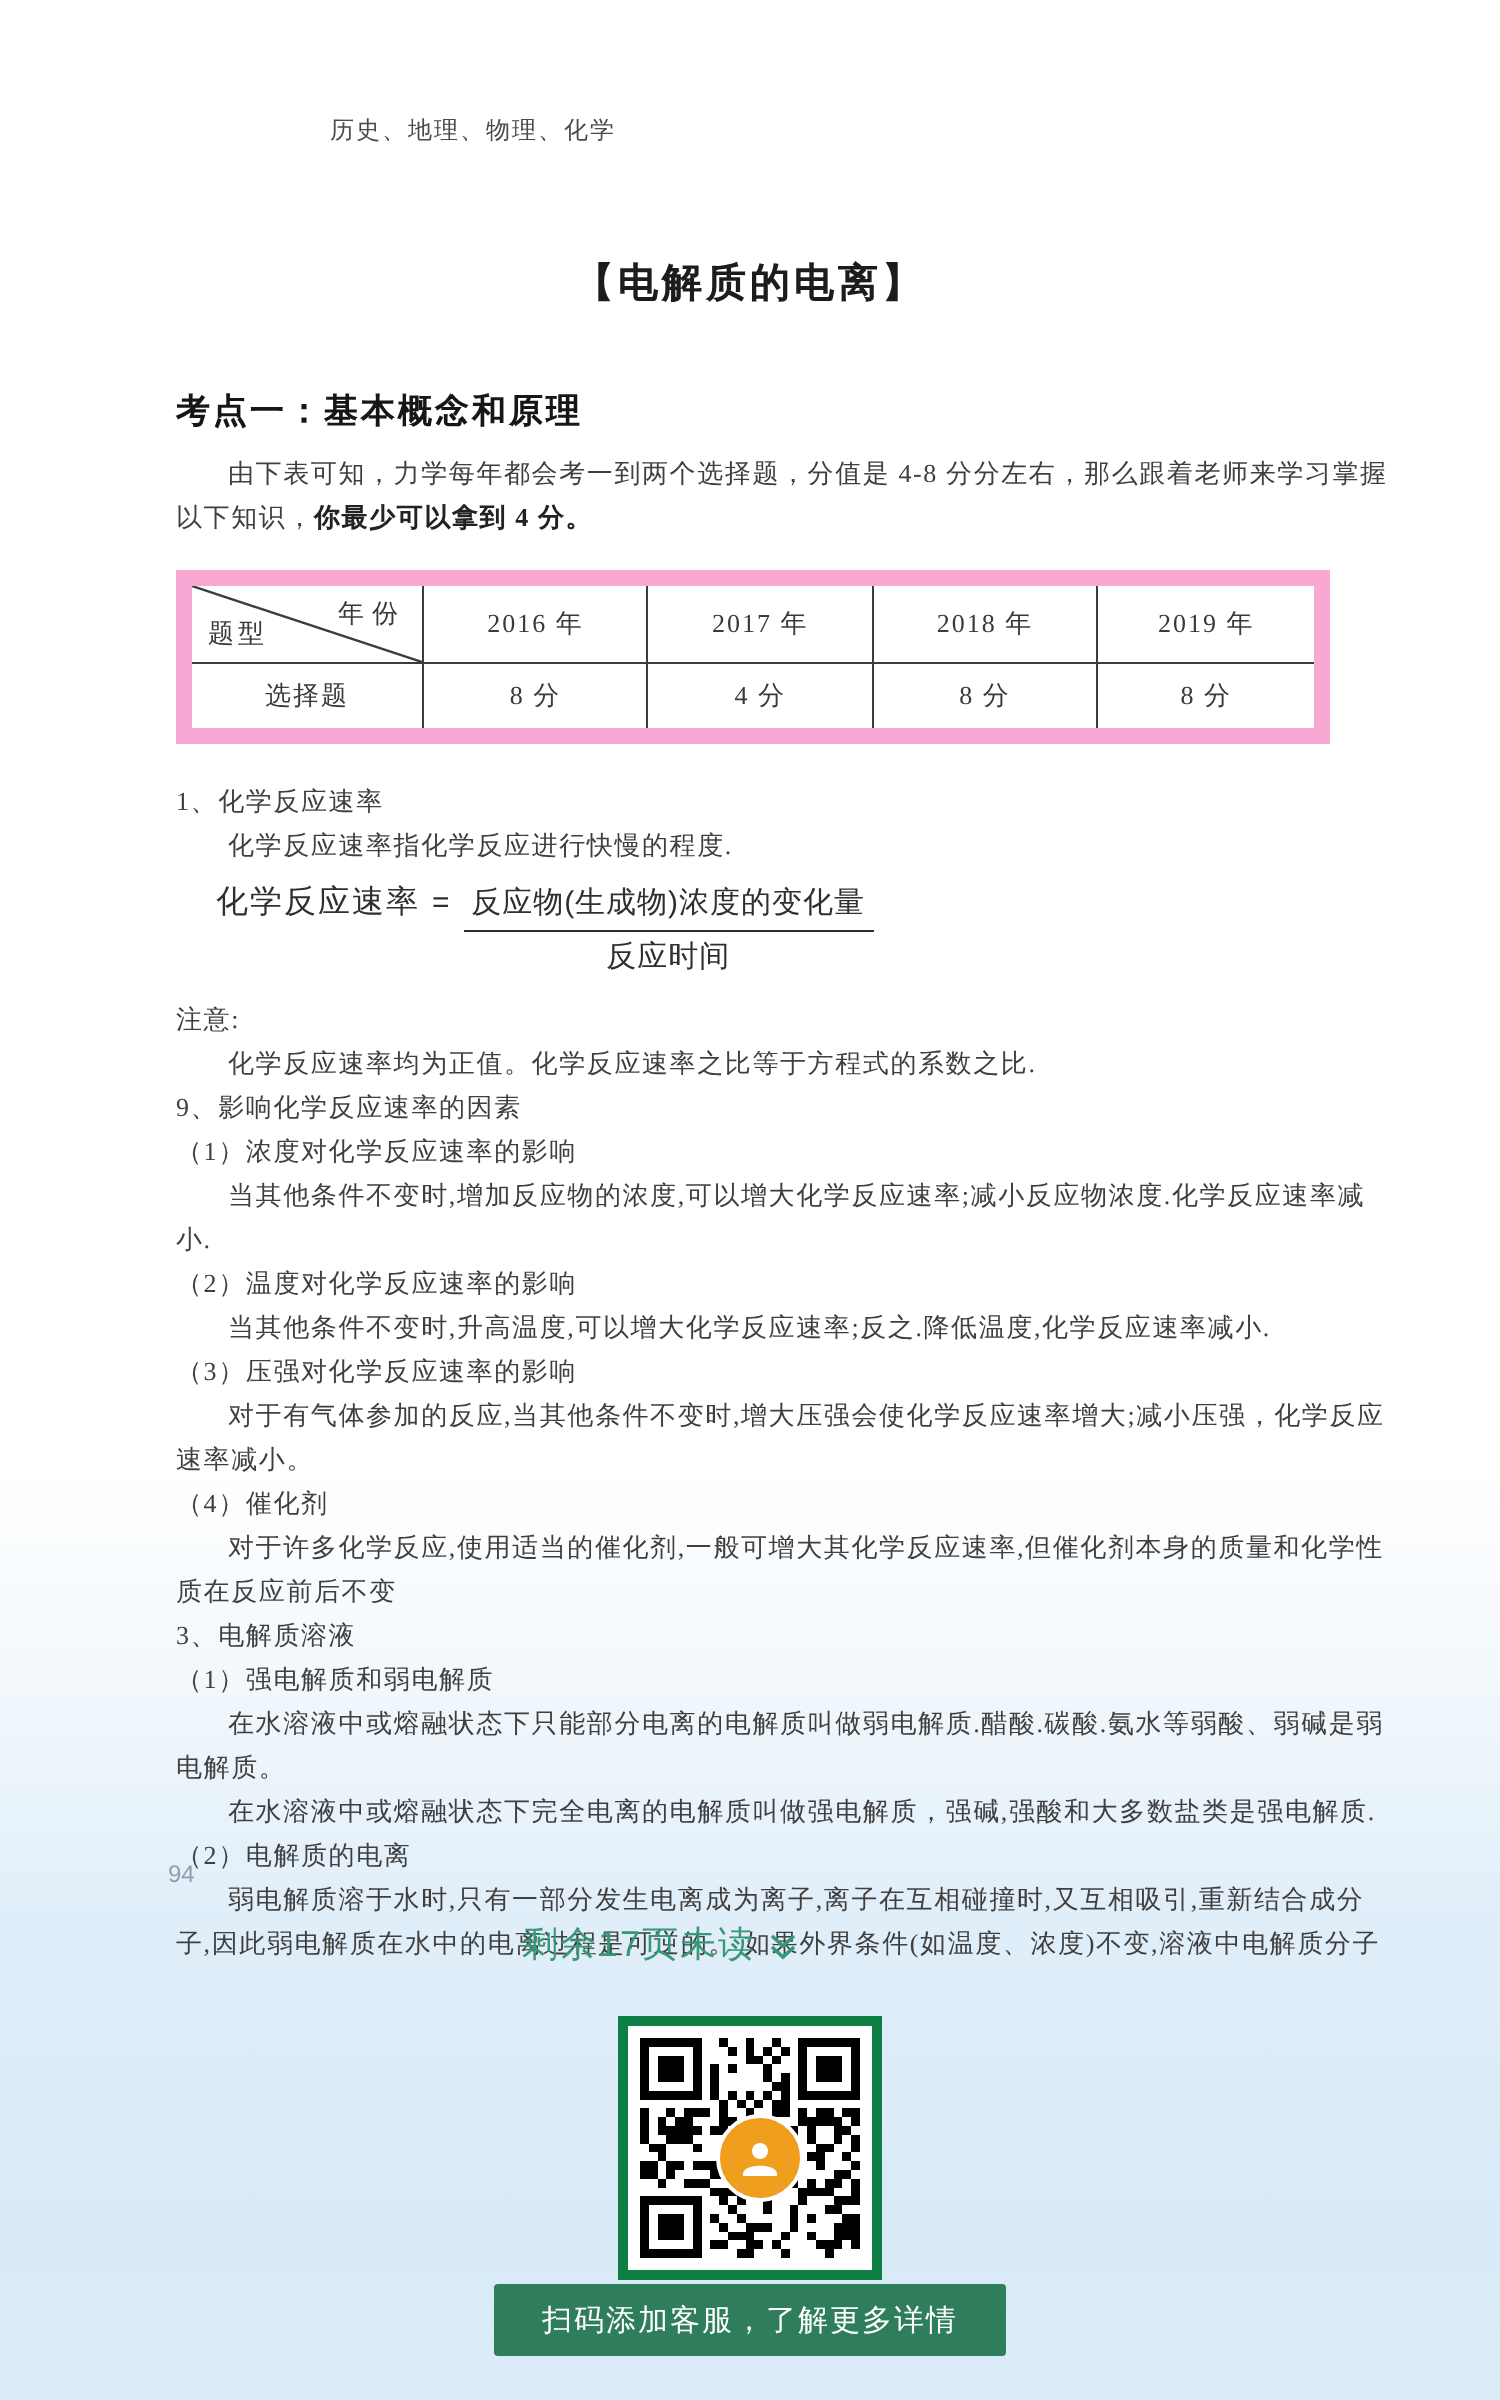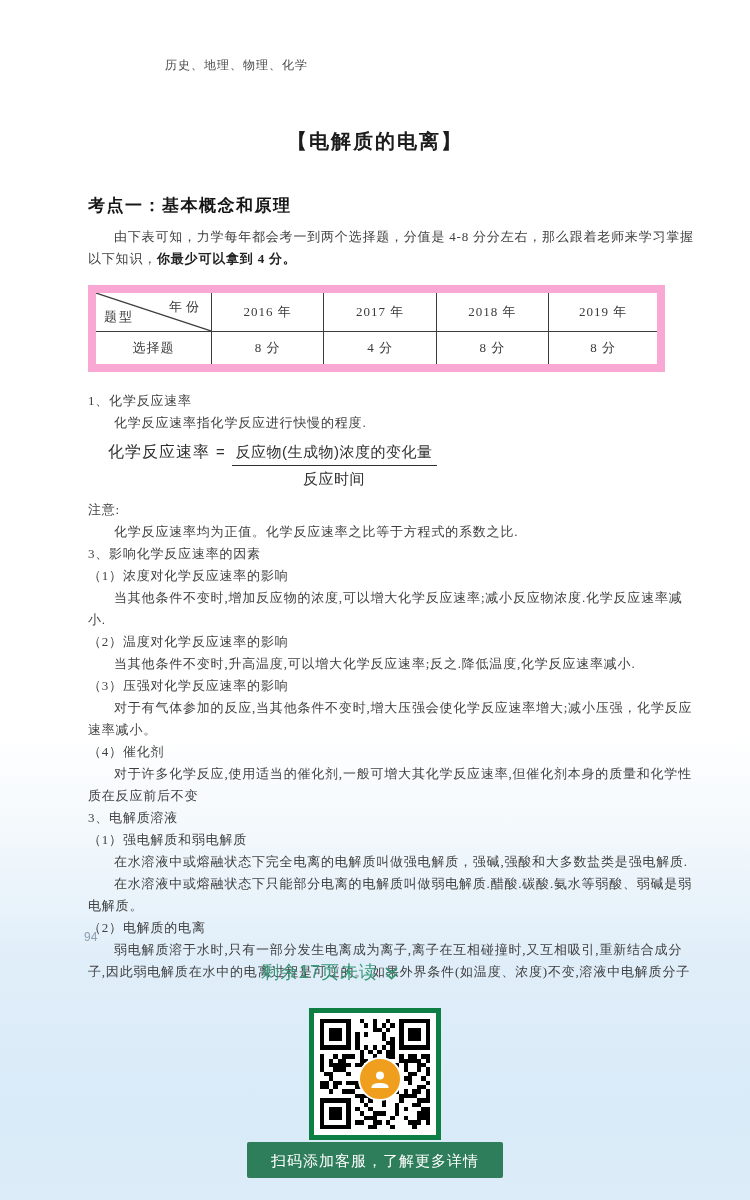--- a/index.html
+++ b/index.html
@@ -123,33 +123,33 @@
     <span class="lhs">化学反应速率</span>
     <span class="eq">=</span>
     <span class="frac">
       <span class="num" style="display:block;">反应物(生成物)浓度的变化量</span>
       <span class="den" style="display:block;">反应时间</span>
     </span>
   </div>
 
   <p>注意:</p>
   <p class="ind">化学反应速率均为正值。化学反应速率之比等于方程式的系数之比.</p>
-  <p>3、影响化学反应速率的因素</p>
+  <p>9、影响化学反应速率的因素</p>
   <p>（1）浓度对化学反应速率的影响</p>
   <p class="ind">当其他条件不变时,增加反应物的浓度,可以增大化学反应速率;减小反应物浓度.化学反应速率减小.</p>
   <p>（2）温度对化学反应速率的影响</p>
   <p class="ind">当其他条件不变时,升高温度,可以增大化学反应速率;反之.降低温度,化学反应速率减小.</p>
   <p>（3）压强对化学反应速率的影响</p>
   <p class="ind">对于有气体参加的反应,当其他条件不变时,增大压强会使化学反应速率增大;减小压强，化学反应速率减小。</p>
   <p>（4）催化剂</p>
   <p class="ind">对于许多化学反应,使用适当的催化剂,一般可增大其化学反应速率,但催化剂本身的质量和化学性质在反应前后不变</p>
   <p>3、电解质溶液</p>
   <p>（1）强电解质和弱电解质</p>
+  <p class="ind">在水溶液中或熔融状态下只能部分电离的电解质叫做弱电解质.醋酸.碳酸.氨水等弱酸、弱碱是弱电解质。</p>
   <p class="ind">在水溶液中或熔融状态下完全电离的电解质叫做强电解质，强碱,强酸和大多数盐类是强电解质.</p>
-  <p class="ind">在水溶液中或熔融状态下只能部分电离的电解质叫做弱电解质.醋酸.碳酸.氨水等弱酸、弱碱是弱电解质。</p>
   <p>（2）电解质的电离</p>
   <p class="ind">弱电解质溶于水时,只有一部分发生电离成为离子,离子在互相碰撞时,又互相吸引,重新结合成分子,因此弱电解质在水中的电离过程是可逆的。 如果外界条件(如温度、浓度)不变,溶液中电解质分子</p>
 </div>
 
 <div class="page-num">94</div>
 
 <div class="remaining-row">
   <span>剩余17页未读</span><span class="chev"><svg width="15" height="15" viewBox="0 0 15 15" fill="none">
         <polyline points="2,2 7.5,7 13,2" stroke="#379878" stroke-width="1.8"></polyline>
         <polyline points="2,7.5 7.5,12.5 13,7.5" stroke="#379878" stroke-width="1.8"></polyline>

